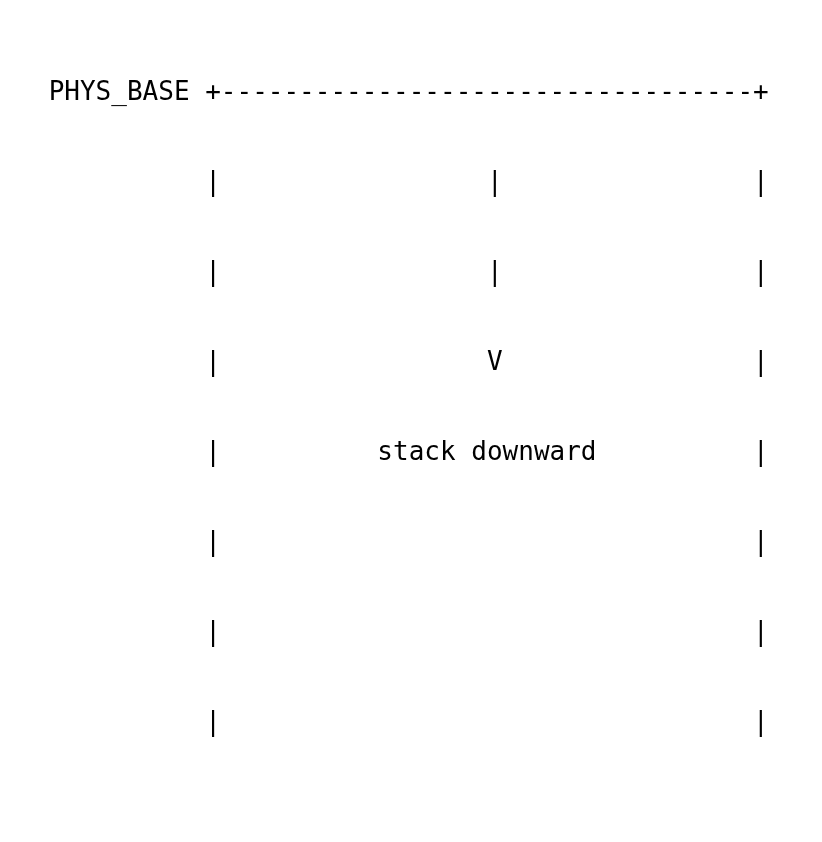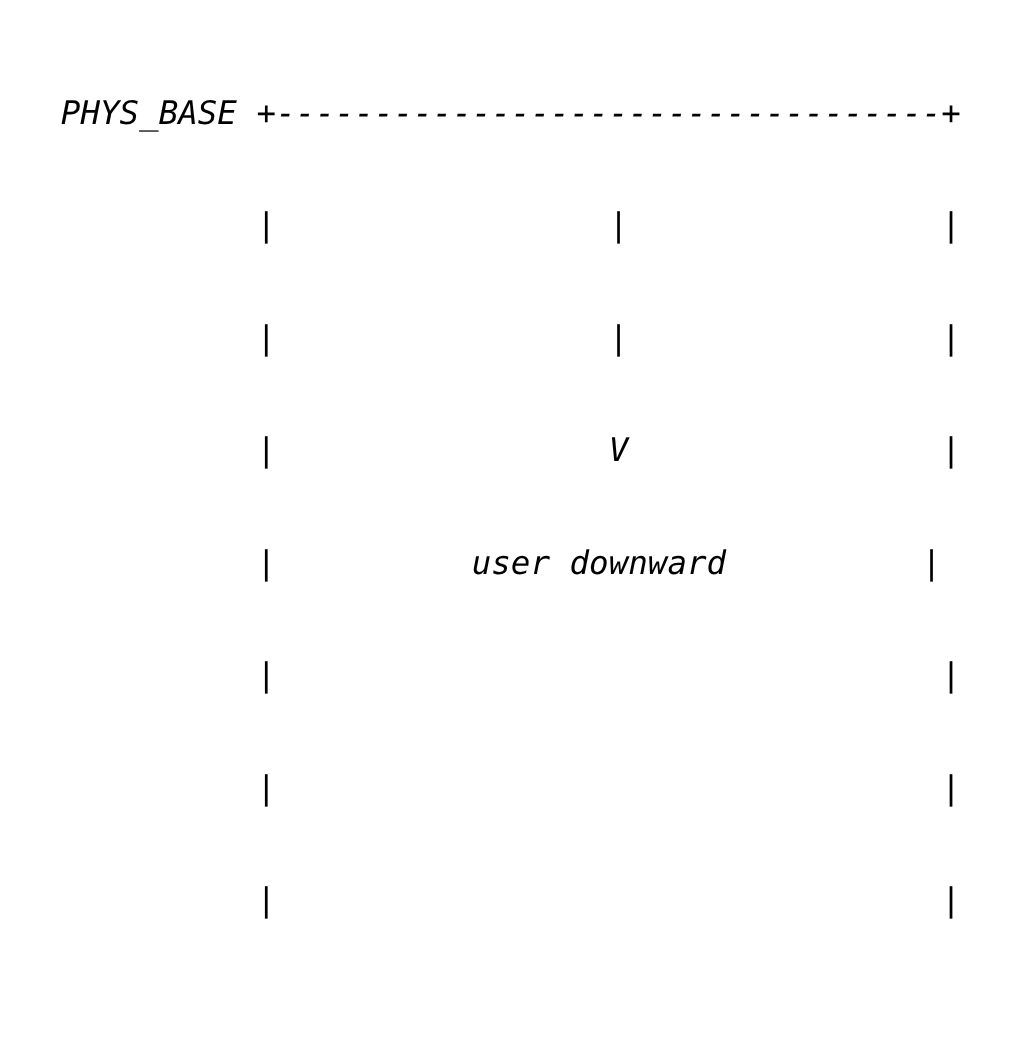--- a/index.html
+++ b/index.html
@@ -17,32 +17,31 @@
     font-family: "DejaVu Sans Mono", monospace;
     font-size: 26px;
     line-height: 30px;
     color: #000000;
     white-space: pre;
     letter-spacing: 0;
     font-variant-ligatures: none;
   }
   .ascii-diagram .row {
     height: 30px;
-    font-style: italic;
   }
 </style>
 </head>
 <body style="background: rgb(255, 255, 255);">
 
 <div class="ascii-diagram" style="color: rgb(0, 0, 0);">
   <div class="row"> PHYS_BASE +----------------------------------+</div>
   <div class="row">           |                 |                |</div>
   <div class="row">           |                 |                |</div>
   <div class="row">           |                 V                |</div>
-  <div class="row">           |          user downward          |</div>
+  <div class="row">           |          stack downward          |</div>
   <div class="row">           |                                  |</div>
   <div class="row">           |                                  |</div>
   <div class="row">           |                                  |</div>
   
   
   
   
   
   
   

